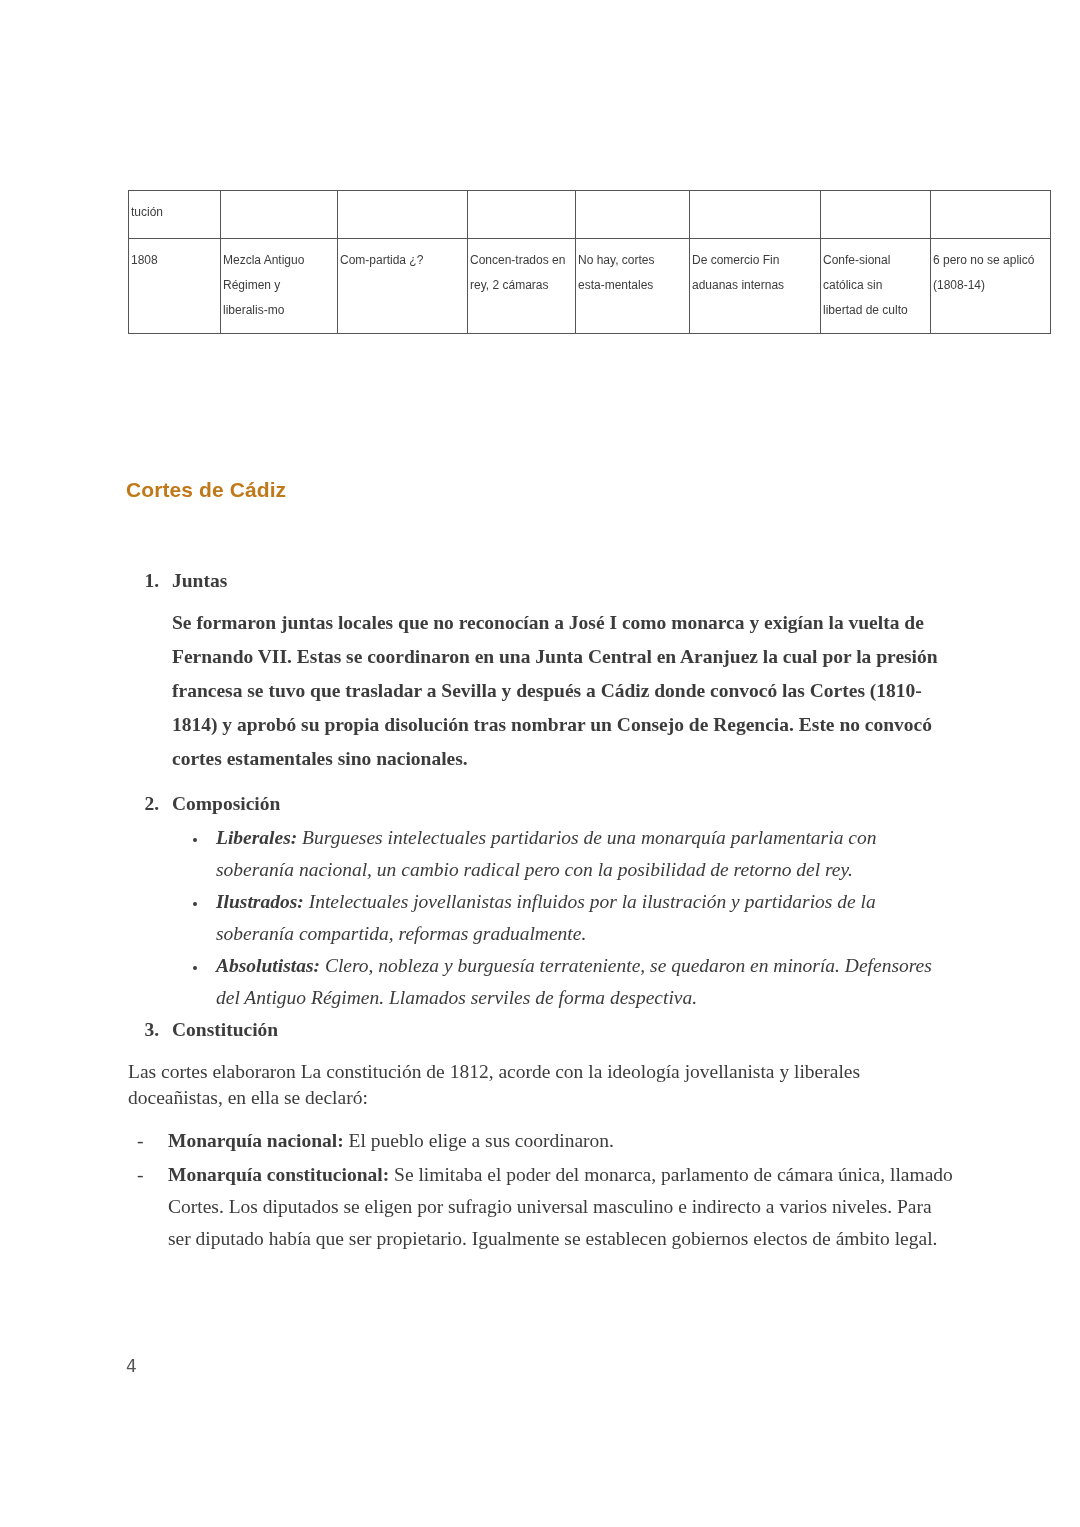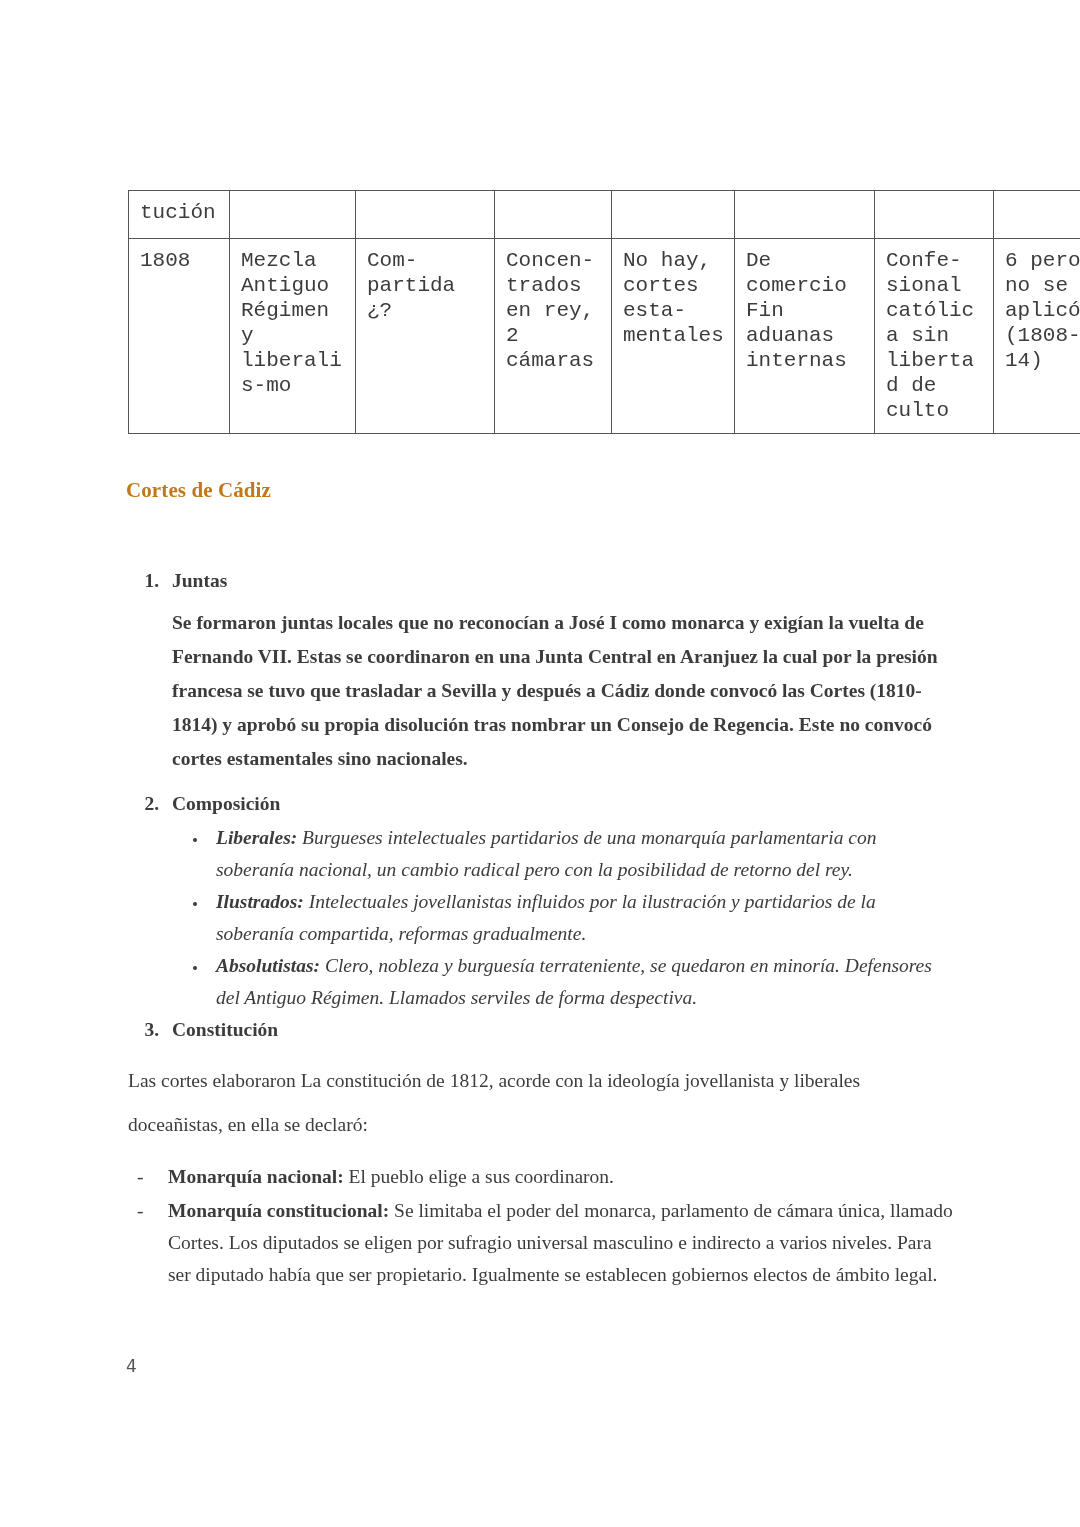--- a/index.html
+++ b/index.html
@@ -32,24 +32,24 @@
     width: 826px;
   }
   table.data {
     border-collapse: collapse;
     width: 826px;
     table-layout: fixed;
   }
   table.data td {
     border: 1px solid #555;
     vertical-align: top;
-    padding: 9px 9px 10px 11px;
-    font-size: 21px;
+    padding: 9px 9px 10px 2px;
+    font-size: 12px;
     line-height: 25px;
-    font-family: Liberation Mono, monospace;
+    font-family: Liberation Sans, sans-serif;
     color: #3c3c3c;
     word-wrap: break-word;
     overflow-wrap: break-word;
     hyphens: manual;
   }
   .c0 { width: 80px; }
   .c1 { width: 105px; }
   .c2 { width: 118px; }
   .c3 { width: 96px; }
   .c4 { width: 102px; }
@@ -57,21 +57,21 @@
   .c6 { width: 98px; }
   .c7 { width: 108px; }
   .row-head td { height: 28px; }
 
   
   h2.section {
     position: absolute;
     top: 478px;
     left: 126px;
     margin: 0;
-    font-family: Liberation Serif, serif;
+    font-family: Liberation Sans, sans-serif;
     font-size: 21px;
     font-weight: 600;
     color: #c07818;
     letter-spacing: 0.1px;
   }
 
   .content {
     position: absolute;
     top: 565px;
     left: 128px;
@@ -116,21 +116,21 @@
     padding-left: 8px;
     font-size: 19.5px;
   }
   ul.bullets > li::marker { font-size: 14px; }
 
   .lead { font-weight: bold; }
 
   .afterlist {
     margin-top: 14px;
     font-weight: normal;
-    line-height: 44px;
+    line-height: 26px;
   }
 
   ul.dashes {
     margin: 14px 0 0 0;
     padding-left: 32px;
     list-style: none;
     font-weight: normal;
   }
   ul.dashes > li {
     position: relative;

